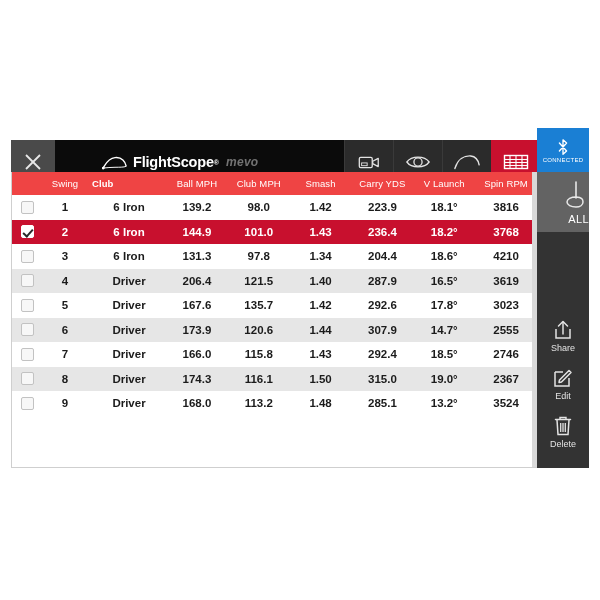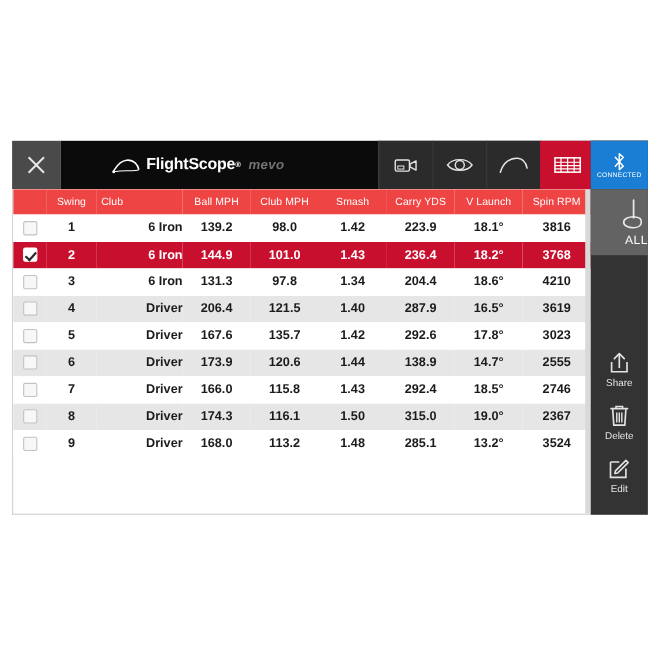--- a/index.html
+++ b/index.html
@@ -16,21 +16,21 @@
     position: absolute;
     left: 11px;
     top: 128px;
     width: 578px;
     height: 340px;
   }
 
   
   .topbar {
     position: absolute;
-    left: 0; top: 0;
+    left: 0; top: 12px;
     width: 578px;
     height: 44px;
     display: flex;
     align-items: stretch;
   }
   .close-btn {
     width: 44px;
     background: #4a4a4a;
     display: flex;
     align-items: center;
@@ -169,31 +169,31 @@
     color: #ffffff;
     font-size: 9.5px;
     font-weight: normal;
     height: 23px;
     padding: 0;
     text-align: center;
     letter-spacing: 0.1px;
   }
   table.grid thead th.chk-col { width: 30px; }
   table.grid thead th.swing-col { width: 46px; }
-  table.grid thead th.club-col { width: 74px; text-align: left; padding-left: 4px;}
+  table.grid thead th.club-col { width: 74px; text-align: left; padding-left: 4px; font-weight: bold;}
   table.grid tbody td {
     height: 24.5px;
     font-size: 11.5px;
     color: #1b1b1b;
     text-align: center;
     padding: 0;
     font-weight: bold;
   }
   table.grid tbody td.club-col {
-    text-align: right;
+    text-align: center;
     padding-left: 4px;
   }
   tbody tr.odd  { background: #ffffff; }
   tbody tr.even { background: #e6e6e6; }
   tbody tr.sel {
     background: #c8102e;
   }
   tbody tr.sel td { color: #ffffff; }
 
   .cb {
@@ -328,37 +328,37 @@
       <svg width="22" height="22" viewBox="0 0 22 22">
         <path d="M4 10 L4 19 L18 19 L18 10" fill="none" stroke="#e3e3e3" stroke-width="1.5"></path>
         <path d="M11 15 L11 3" stroke="#e3e3e3" stroke-width="1.5" stroke-linecap="round"></path>
         <path d="M6.5 7 L11 2.5 L15.5 7" fill="none" stroke="#e3e3e3" stroke-width="1.5" stroke-linejoin="round" stroke-linecap="round"></path>
       </svg>
       <span class="rail-action-label">Share</span>
     </div>
 
     <div class="rail-action">
       <svg width="22" height="22" viewBox="0 0 22 22">
+        <path d="M3 5 L3 19 L17 19 L17 11" fill="none" stroke="#e3e3e3" stroke-width="1.5"></path>
+        <path d="M3 5 L11 5" fill="none" stroke="#e3e3e3" stroke-width="1.5"></path>
+        <path d="M7 15.5 L9.5 15 L19 5.5 L17 3.5 L7.5 13 Z" fill="none" stroke="#e3e3e3" stroke-width="1.5" stroke-linejoin="round"></path>
+      </svg>
+      <span class="rail-action-label">Edit</span>
+    </div>
+
+    <div class="rail-action">
+      <svg width="22" height="22" viewBox="0 0 22 22">
         <path d="M3.5 4.5 L18.5 4.5" stroke="#e3e3e3" stroke-width="1.5" stroke-linecap="round"></path>
         <path d="M8 4.5 L8 2.5 L14 2.5 L14 4.5" fill="none" stroke="#e3e3e3" stroke-width="1.4"></path>
         <path d="M5 5 L6 19.5 L16 19.5 L17 5" fill="none" stroke="#e3e3e3" stroke-width="1.5"></path>
         <line x1="8.7" y1="8" x2="8.7" y2="17" stroke="#e3e3e3" stroke-width="1.3"></line>
         <line x1="11" y1="8" x2="11" y2="17" stroke="#e3e3e3" stroke-width="1.3"></line>
         <line x1="13.3" y1="8" x2="13.3" y2="17" stroke="#e3e3e3" stroke-width="1.3"></line>
       </svg>
       <span class="rail-action-label">Delete</span>
-    </div>
-
-    <div class="rail-action">
-      <svg width="22" height="22" viewBox="0 0 22 22">
-        <path d="M3 5 L3 19 L17 19 L17 11" fill="none" stroke="#e3e3e3" stroke-width="1.5"></path>
-        <path d="M3 5 L11 5" fill="none" stroke="#e3e3e3" stroke-width="1.5"></path>
-        <path d="M7 15.5 L9.5 15 L19 5.5 L17 3.5 L7.5 13 Z" fill="none" stroke="#e3e3e3" stroke-width="1.5" stroke-linejoin="round"></path>
-      </svg>
-      <span class="rail-action-label">Edit</span>
     </div>
 
   </div>
 
   <div class="table-wrap">
     <table class="grid">
       <thead>
         <tr>
           <th class="chk-col"></th>
           <th class="swing-col">Swing</th>
@@ -427,21 +427,21 @@
             <td>17.8°</td>
             <td>3023</td>
           </tr>
           <tr class="even">
             <td><span class="cb"></span></td>
             <td>6</td>
             <td class="club-col">Driver</td>
             <td>173.9</td>
             <td>120.6</td>
             <td>1.44</td>
-            <td>138.9</td>
+            <td>307.9</td>
             <td>14.7°</td>
             <td>2555</td>
           </tr>
           <tr class="odd">
             <td><span class="cb"></span></td>
             <td>7</td>
             <td class="club-col">Driver</td>
             <td>166.0</td>
             <td>115.8</td>
             <td>1.43</td>

